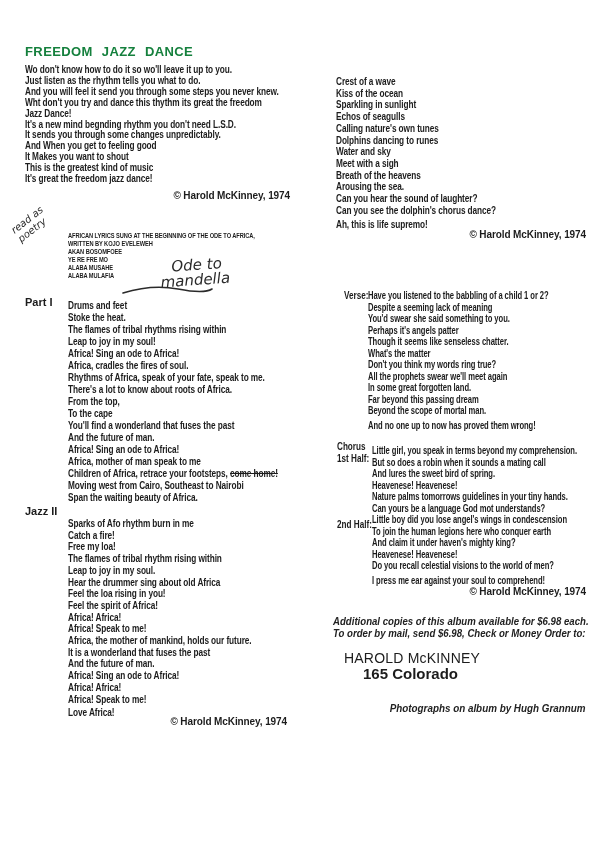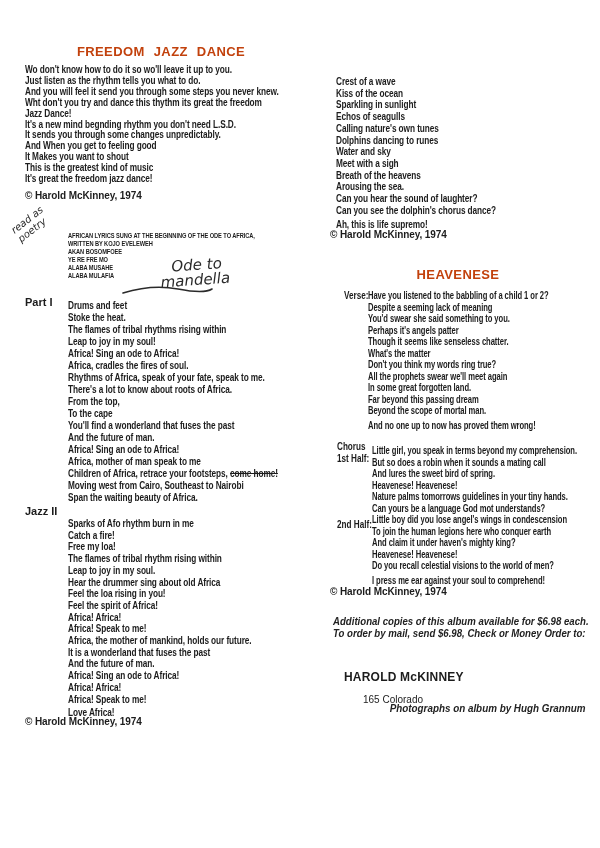--- a/index.html
+++ b/index.html
@@ -4,35 +4,35 @@
 <style>
   html,body { margin:0; padding:0; background:#ffffff; }
   .page {
     position:relative; width:600px; height:848px; background:#ffffff;
     font-family:"Liberation Sans", sans-serif; color:#1c1c1c; overflow:hidden;
   }
   .abs { position:absolute; }
 
   .song-title {
     font-weight:700; font-size:13px; letter-spacing:0.4px; word-spacing:5px;
-    text-align:center; white-space:nowrap; color:#c2410c;
+    text-align:left; white-space:nowrap; color:#15803d;
   }
   .lyrics { transform:scaleX(0.78); transform-origin:0 0; }
   .lyrics-tight { transform:scaleX(0.72); transform-origin:0 0; }
   .lyr {
     font-weight:700; font-size:10.6px; line-height:10.9px;
     letter-spacing:-0.1px; white-space:nowrap; color:#1c1c1c;
   }
   .lh12 .lyr { line-height:12px; }
   .lh117 .lyr { line-height:11.7px; }
   .lh115 .lyr { line-height:11.5px; }
   .strike { text-decoration:line-through; }
   .copyright {
     font-weight:700; font-size:10px; letter-spacing:-0.1px;
-    text-align:left; white-space:nowrap; color:#1c1c1c;
+    text-align:right; white-space:nowrap; color:#1c1c1c;
   }
   .credits .credit-line {
     font-weight:700; font-size:7.6px; line-height:8.1px;
     letter-spacing:-0.1px; white-space:nowrap;
   }
   .credits { transform:scaleX(0.75); transform-origin:0 0; }
   .part-label { font-weight:700; font-size:11px; white-space:nowrap; }
   .stanza { display:flex; }
   .stanza-label {
     font-weight:700; font-size:10.2px; line-height:11.5px;
@@ -41,22 +41,22 @@
   .hand {
     font-family:"DejaVu Sans", sans-serif; font-style:italic;
     color:#2a2a2a;
   }
   .hand-note { font-size:10px; line-height:11px; width:54px; transform:rotate(-38deg); }
   .hand-ode { font-size:15px; line-height:15px; transform:rotate(-4deg); white-space:nowrap; }
   .footer-italic {
     font-style:italic; font-weight:700; font-size:11.2px; line-height:11.8px;
     white-space:nowrap; transform:scaleX(0.86); transform-origin:0 0; color:#222;
   }
-  .order-name { font-weight:700; font-size:12px; letter-spacing:0.2px; white-space:nowrap;margin-top:20px; }
-  .order-addr { font-weight:400; font-size:10px; line-height:13.5px; white-space:nowrap;margin-top:26px; }
+  .order-name { font-weight:400; font-size:14px; letter-spacing:0.2px; white-space:nowrap; }
+  .order-addr { font-weight:700; font-size:15px; line-height:13.5px; white-space:nowrap; }
   .photo-credit {
     font-style:italic; font-weight:700; font-size:11.2px; white-space:nowrap;
     transform:scaleX(0.88); transform-origin:100% 0; text-align:right; color:#222;
   }
   
   [data-name="dolphin-lyrics"] .lyr:last-child { margin-top:3px; }
   [data-name="heavenese-verse-lines"] .lyr:last-child { margin-top:3px; }
   [data-name="heavenese-secondhalf-lines"] .lyr:last-child { margin-top:3px; }
   [data-name="part2-lyrics"] .lyr:last-child { margin-top:2px; }
 </style>
@@ -161,21 +161,20 @@
       <div class="lyr" data-name="lyric-line">Meet with a sigh</div>
       <div class="lyr" data-name="lyric-line">Breath of the heavens</div>
       <div class="lyr" data-name="lyric-line">Arousing the sea.</div>
       <div class="lyr" data-name="lyric-line">Can you hear the sound of laughter?</div>
       <div class="lyr" data-name="lyric-line">Can you see the dolphin's chorus dance?</div>
       <div class="lyr" data-name="lyric-line">Ah, this is life supremo!</div>
     </div>
 
   <div class="abs copyright" style="left:330px; top:229px; width:256px;" data-name="dolphin-dance-copyright">© Harold McKinney, 1974</div>
 
-  <div class="abs song-title" style="left:330px; top:267px; width:256px;" data-name="heavenese-title">HEAVENESE</div>
 
   <div class="abs stanza" style="left:344px; top:290px;" data-name="heavenese-verse-block">
     <div class="stanza-label" style="width:24px;" data-name="verse-label">Verse:</div>
     <div class="lyrics-tight lh115" data-name="heavenese-verse-lines">
         <div class="lyr" data-name="lyric-line">Have you listened to the babbling of a child 1 or 2?</div>
         <div class="lyr" data-name="lyric-line">Despite a seeming lack of meaning</div>
         <div class="lyr" data-name="lyric-line">You'd swear she said something to you.</div>
         <div class="lyr" data-name="lyric-line">Perhaps it's angels patter</div>
         <div class="lyr" data-name="lyric-line">Though it seems like senseless chatter.</div>
         <div class="lyr" data-name="lyric-line">What's the matter</div>

